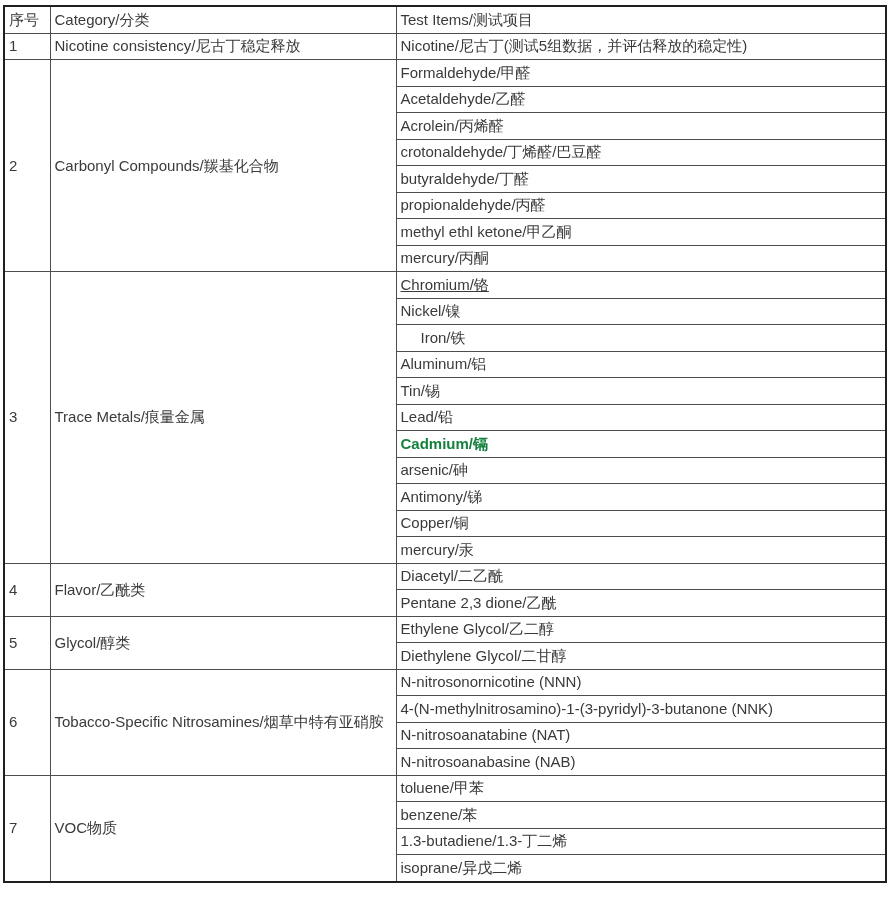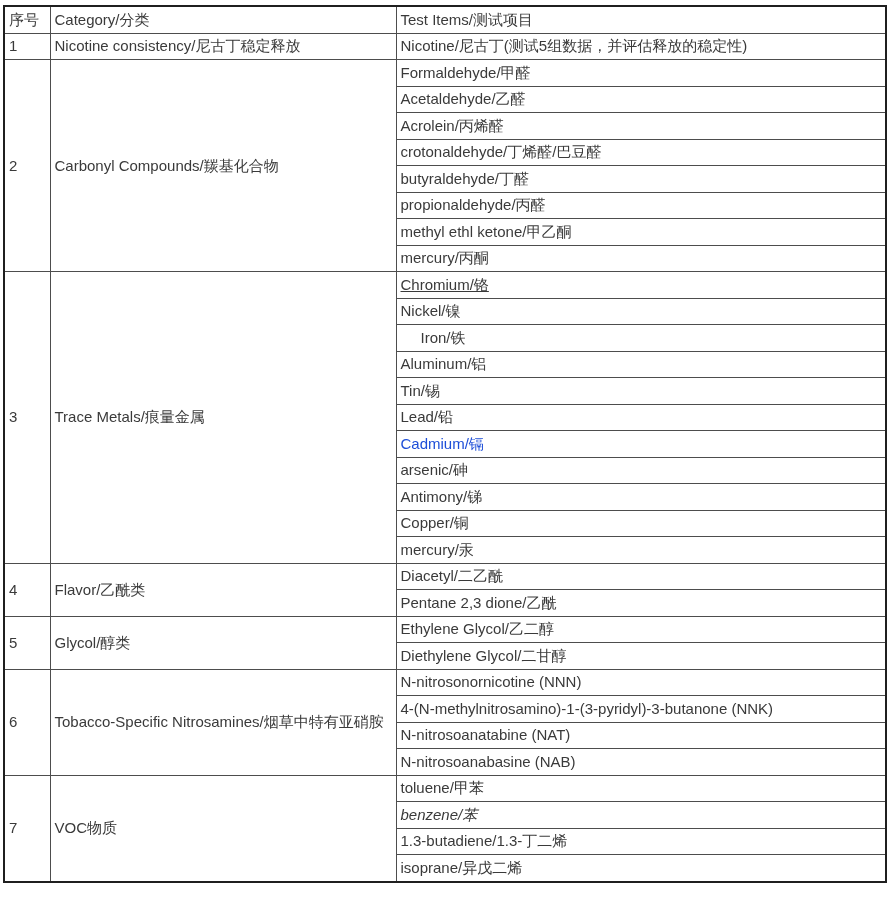--- a/index.html
+++ b/index.html
@@ -104,21 +104,21 @@
         <tr>
           <td style="border-color: rgb(77, 77, 77); color: rgb(58, 58, 58);">Aluminum/铝</td>
         </tr>
         <tr>
           <td style="border-color: rgb(77, 77, 77); color: rgb(58, 58, 58);">Tin/锡</td>
         </tr>
         <tr>
           <td style="border-color: rgb(77, 77, 77); color: rgb(58, 58, 58);">Lead/铅</td>
         </tr>
         <tr>
-          <td style="border-color: rgb(77, 77, 77); color: #1d4ed8;">Cadmium/镉</td>
+          <td style="border-color: rgb(77, 77, 77); color: #15803d; font-weight: bold;">Cadmium/镉</td>
         </tr>
         <tr>
           <td style="border-color: rgb(77, 77, 77); color: rgb(58, 58, 58);">arsenic/砷</td>
         </tr>
         <tr>
           <td style="border-color: rgb(77, 77, 77); color: rgb(58, 58, 58);">Antimony/锑</td>
         </tr>
         <tr>
           <td style="border-color: rgb(77, 77, 77); color: rgb(58, 58, 58);">Copper/铜</td>
         </tr>
@@ -154,21 +154,21 @@
         </tr>
         <tr>
           <td style="border-color: rgb(77, 77, 77); color: rgb(58, 58, 58);">N-nitrosoanabasine (NAB)</td>
         </tr>
         <tr>
           <td rowspan="4" style="border-color: rgb(77, 77, 77); color: rgb(58, 58, 58);">7</td>
           <td rowspan="4" style="border-color: rgb(77, 77, 77); color: rgb(58, 58, 58);">VOC物质</td>
           <td style="border-color: rgb(77, 77, 77); color: rgb(58, 58, 58);">toluene/甲苯</td>
         </tr>
         <tr>
-          <td style="border-color: rgb(77, 77, 77); color: rgb(58, 58, 58); font-style: italic;">benzene/苯</td>
+          <td style="border-color: rgb(77, 77, 77); color: rgb(58, 58, 58);">benzene/苯</td>
         </tr>
         <tr>
           <td style="border-color: rgb(77, 77, 77); color: rgb(58, 58, 58);">1.3-butadiene/1.3-丁二烯</td>
         </tr>
         <tr>
           <td style="border-color: rgb(77, 77, 77); color: rgb(58, 58, 58);">isoprane/异戊二烯</td>
         </tr>
       </tbody>
   </table>
 </div>

